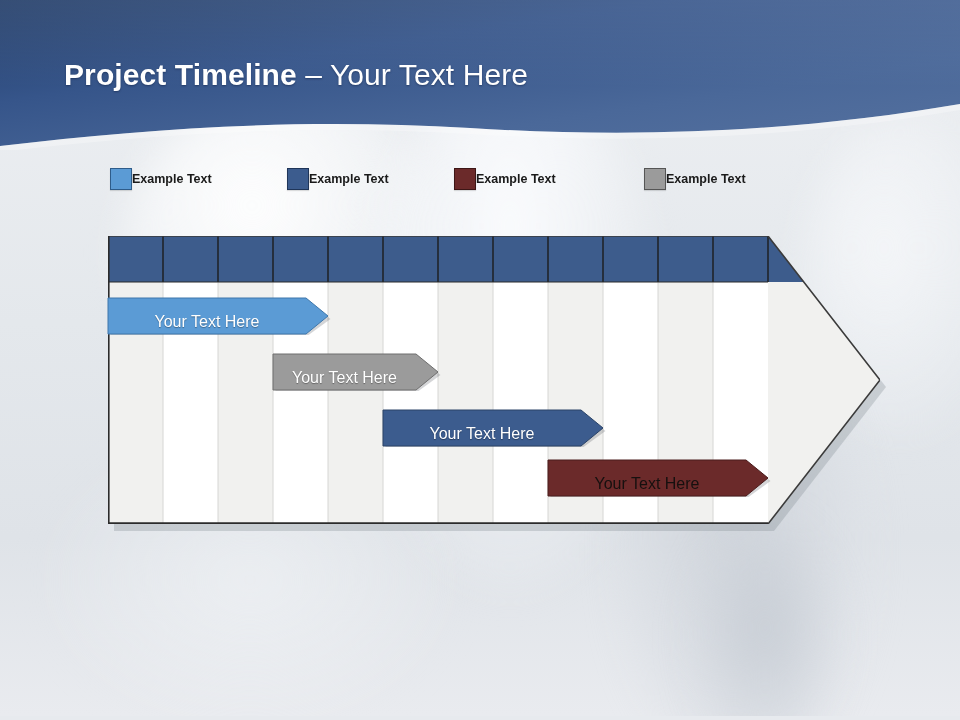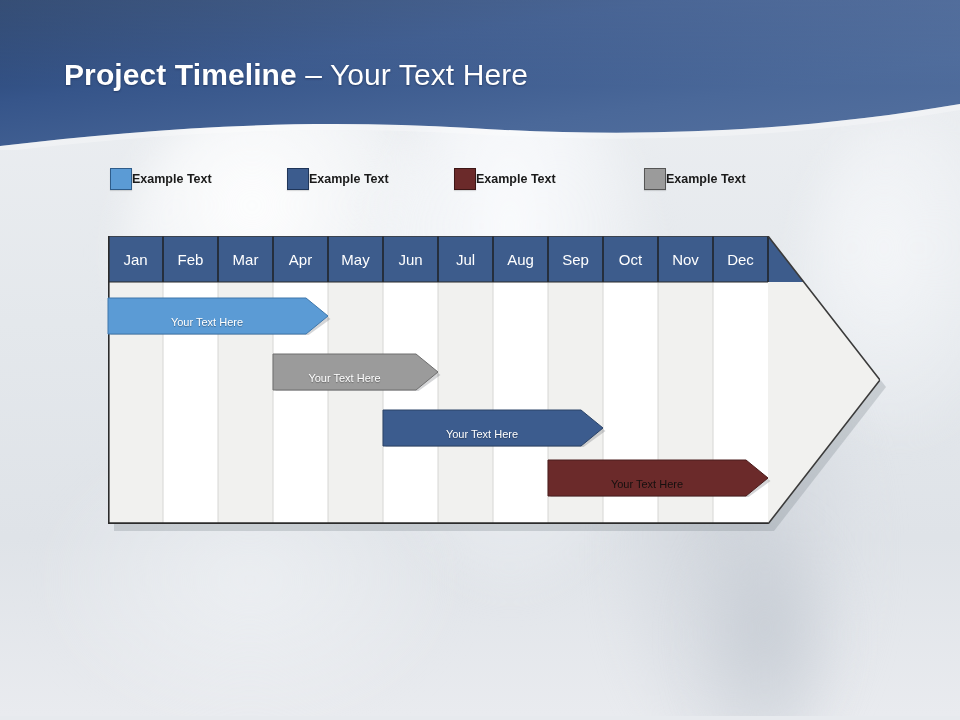--- a/index.html
+++ b/index.html
@@ -116,21 +116,21 @@
     position:absolute;
     pointer-events:auto;
   }
   .bar svg { display:block; overflow:visible; }
   .bar-label {
     position:absolute;
     top:12px; bottom:0;
     display:flex;
     align-items:center;
     justify-content:center;
-    font-size:11px;
+    font-size:16px;
     white-space:nowrap;
     pointer-events:none;
     text-align:center;
   }
   .bar-label.light { color:#ffffff; text-shadow:0 1px 1px rgba(0,0,0,.35); }
   .bar-label.dark  { color:#16100f; }
 
   
   .month-labels {
     position:absolute;
@@ -258,34 +258,20 @@
           <line x1="495" y1="46" x2="495" y2="288" stroke="#d6d6d4" stroke-width="1"></line>
           <line x1="550" y1="46" x2="550" y2="288" stroke="#d6d6d4" stroke-width="1"></line>
           <line x1="605" y1="46" x2="605" y2="288" stroke="#d6d6d4" stroke-width="1"></line>
         </g>
         <path d="M0,0 L660,0 L772,144 L660,288 L0,288 Z" fill="none" stroke="#3b3b3b" stroke-width="1.6"></path>
         <line x1="0" y1="287.2" x2="660" y2="287.2" stroke="#2b2b2b" stroke-width="2"></line>
         <line x1="0.8" y1="0" x2="0.8" y2="288" stroke="#2b2b2b" stroke-width="1.6"></line>
         <line x1="0" y1="46" x2="660" y2="46" stroke="#2b2b2b" stroke-width="1"></line>
       </svg>
 
-    <div class="month-labels" id="monthLabels">
-        <div class="month-cell" style="left: 0px; width: 55px; color: rgb(255, 255, 255);">Jan</div>
-        <div class="month-cell" style="left: 55px; width: 55px; color: rgb(255, 255, 255);">Feb</div>
-        <div class="month-cell" style="left: 110px; width: 55px; color: rgb(255, 255, 255);">Mar</div>
-        <div class="month-cell" style="left: 165px; width: 55px; color: rgb(255, 255, 255);">Apr</div>
-        <div class="month-cell" style="left: 220px; width: 55px; color: rgb(255, 255, 255);">May</div>
-        <div class="month-cell" style="left: 275px; width: 55px; color: rgb(255, 255, 255);">Jun</div>
-        <div class="month-cell" style="left: 330px; width: 55px; color: rgb(255, 255, 255);">Jul</div>
-        <div class="month-cell" style="left: 385px; width: 55px; color: rgb(255, 255, 255);">Aug</div>
-        <div class="month-cell" style="left: 440px; width: 55px; color: rgb(255, 255, 255);">Sep</div>
-        <div class="month-cell" style="left: 495px; width: 55px; color: rgb(255, 255, 255);">Oct</div>
-        <div class="month-cell" style="left: 550px; width: 55px; color: rgb(255, 255, 255);">Nov</div>
-        <div class="month-cell" style="left: 605px; width: 55px; color: rgb(255, 255, 255);">Dec</div>
-      </div>
 
     <div class="bars" id="barsLayer">
         <div class="bar" style="left: 0px; top: 62px; width: 220px; height: 36px;">
           <svg width="220" height="36" viewBox="0 0 220 36">
             <path d="M2.5,3 L200.5,3 L222.5,21 L200.5,37 L2.5,37 Z" fill="rgba(60,65,72,.22)"></path>
             <path d="M0,0 L198,0 L220,18 L198,36 L0,36 Z" fill="#5b9bd5" stroke="#3e77ab" stroke-width="1"></path>
           </svg>
           <div class="bar-label light" style="left: 0px; width: 198px;">Your  Text Here</div>
         </div>
         <div class="bar" style="left: 165px; top: 118px; width: 165px; height: 36px;">

